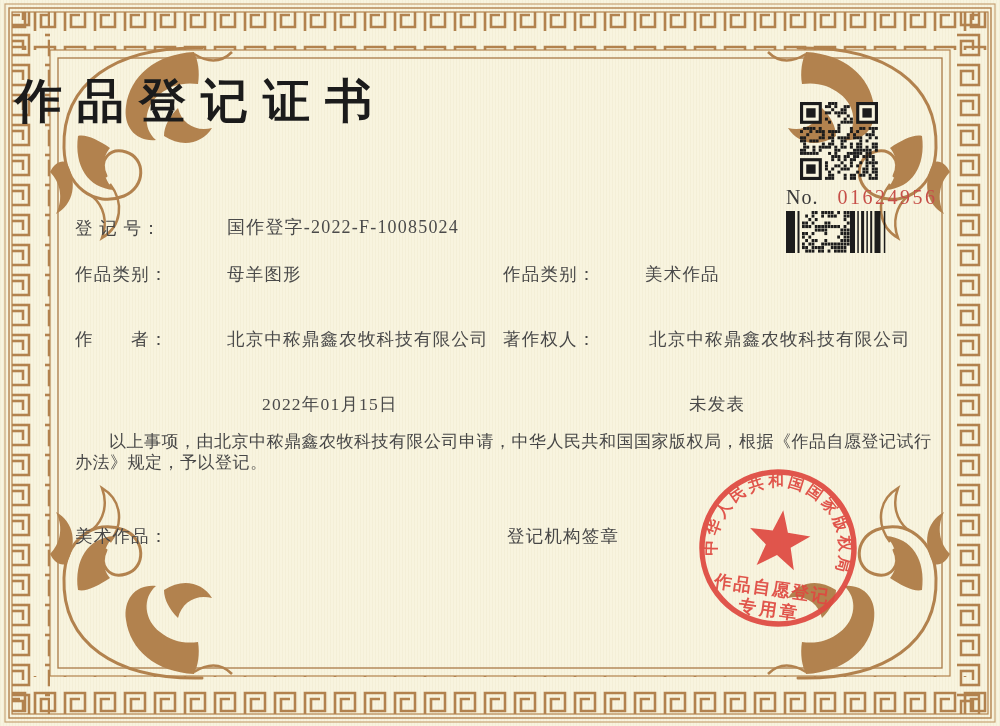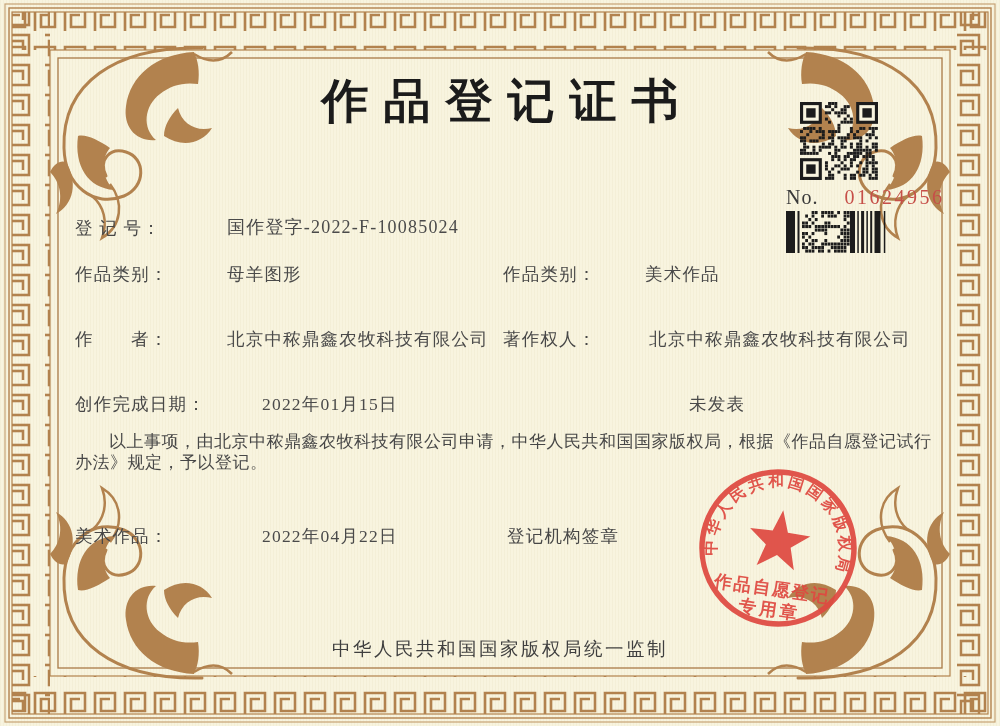--- a/index.html
+++ b/index.html
@@ -4,35 +4,35 @@
 <style>
   html,body{margin:0;padding:0;background:#ffffff;}
   .page{
     position:relative;width:1000px;height:726px;overflow:hidden;
     background-color:#f8f4df;
     background-image:repeating-linear-gradient(90deg,rgba(170,150,80,0.055) 0 1px,rgba(0,0,0,0) 1px 3px);
     font-family:"Liberation Serif","DejaVu Serif",serif;
   }
   .border-svg{position:absolute;left:0;top:0;width:1000px;height:726px;}
   .title{
-    position:absolute;left:0;right:0;top:70px;margin:0;text-align:center;
+    position:absolute;left:0;right:0;top:70px;margin:0;
     font-size:47px;font-weight:700;color:#1b1b1b;letter-spacing:15px;text-indent:15px;
   }
   .f{position:absolute;white-space:nowrap;color:#474747;font-size:17.5px;letter-spacing:1.2px;text-align:right;}
   .val{color:#4a4a4a;margin-left:42px;}
   .statement{
     position:absolute;left:75px;top:431px;width:858px;
     font-size:17px;line-height:21px;letter-spacing:0.5px;color:#474747;text-indent:34px;
   }
   .footer{
     position:absolute;left:0;right:0;top:636px;text-align:center;
     font-size:18.5px;letter-spacing:2.5px;color:#3f3f3f;
   }
   .serial{position:absolute;left:786px;top:186px;font-size:20px;color:#3a3a3a;letter-spacing:1px;}
-  .serial .num{color:#c64f48;letter-spacing:2.5px;margin-left:26px;}
+  .serial .num{color:#c64f48;letter-spacing:2.5px;margin-left:19px;}
   .qr{position:absolute;left:800px;top:101px;width:78px;height:80px;}
   .barcode{position:absolute;left:786px;top:211px;width:100px;height:42px;}
   .seal{
     position:absolute;left:688px;top:458px;width:180px;height:180px;
     transform:rotate(8deg);opacity:0.93;pointer-events:none;
   }
   .seal text{font-family:"Liberation Serif","DejaVu Serif",serif;font-weight:700;}
 </style>
 </head>
 <body>
@@ -420,40 +420,37 @@
   <div class="f" style="left:75px;top:262px">作品类别：</div>
   <div class="f val" style="left:185px;top:262px">母羊图形</div>
   <div class="f" style="left:503px;top:262px">作品类别：</div>
   <div class="f val" style="left:603px;top:262px">美术作品</div>
 
   <div class="f" style="left:75px;top:327px">作　　者：</div>
   <div class="f val" style="left:185px;top:327px">北京中秾鼎鑫农牧科技有限公司</div>
   <div class="f" style="left:503px;top:327px">著作权人：</div>
   <div class="f val" style="left:607px;top:327px">北京中秾鼎鑫农牧科技有限公司</div>
 
-  <div class="f" style="left:75px;top:392px">创作完成日期：</div>
   <div class="f val" style="left:220px;top:392px">2022年01月15日</div>
   <div class="f val" style="left:647px;top:392px">未发表</div>
 
   <div class="statement">以上事项，由北京中秾鼎鑫农牧科技有限公司申请，中华人民共和国国家版权局，根据《作品自愿登记试行办法》规定，予以登记。</div>
 
   <div class="f" style="left:75px;top:524px">美术作品：</div>
-  <div class="f val" style="left:220px;top:524px">2022年04月22日</div>
   <div class="f" style="left:507px;top:524px">登记机构签章</div>
 
   <div class="seal">
     <svg width="180" height="180" viewBox="0 0 180 180">
       <defs>
         <path id="arcP" d="M30.7,108.1 A62,62 0 1 1 149.3,108.1" fill="none"></path>
       </defs>
       <circle cx="90" cy="90" r="76" fill="none" stroke="#df4a41" stroke-width="5.5"></circle>
       <polygon fill="#df4a41" points="90,52 97.7,73.4 120.4,74.1 102.5,88.1 108.8,109.9 90,97.1 71.2,109.9 77.5,88.1 59.6,74.1 82.3,73.4"></polygon>
       <text font-size="16.5" fill="#df4a41" letter-spacing="3.5">
         <textPath href="#arcP" startOffset="2" textLength="228" lengthAdjust="spacingAndGlyphs">中华人民共和国国家版权局</textPath>
       </text>
       <text x="90" y="137" text-anchor="middle" font-size="17.5" letter-spacing="2" fill="#df4a41">作品自愿登记</text>
       <text x="90" y="158" text-anchor="middle" font-size="17.5" letter-spacing="3" fill="#df4a41">专用章</text>
     </svg>
   </div>
 
-  <div class="footer">中华人民共和国国家版权局统一监制</div>
 
 </div>
 
 </body></html>

